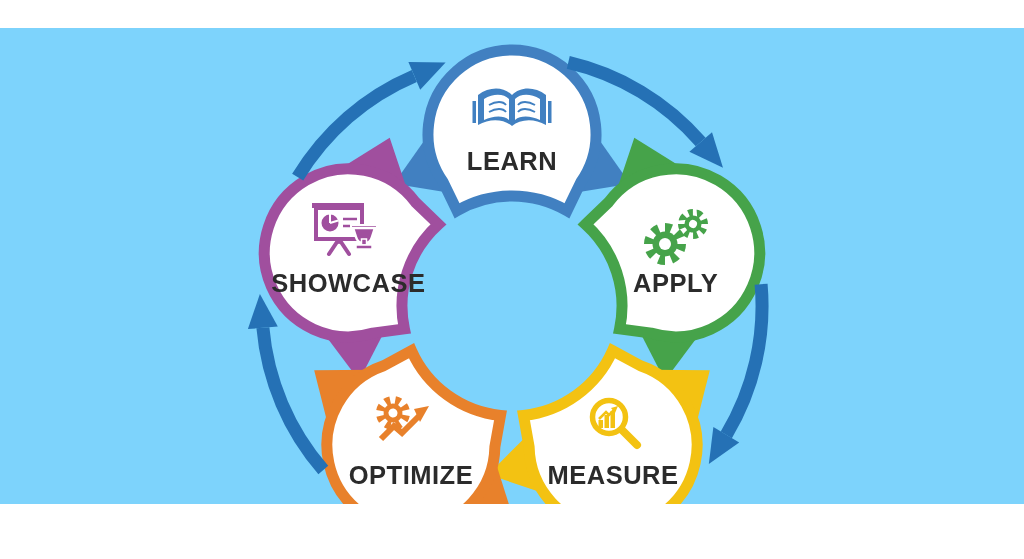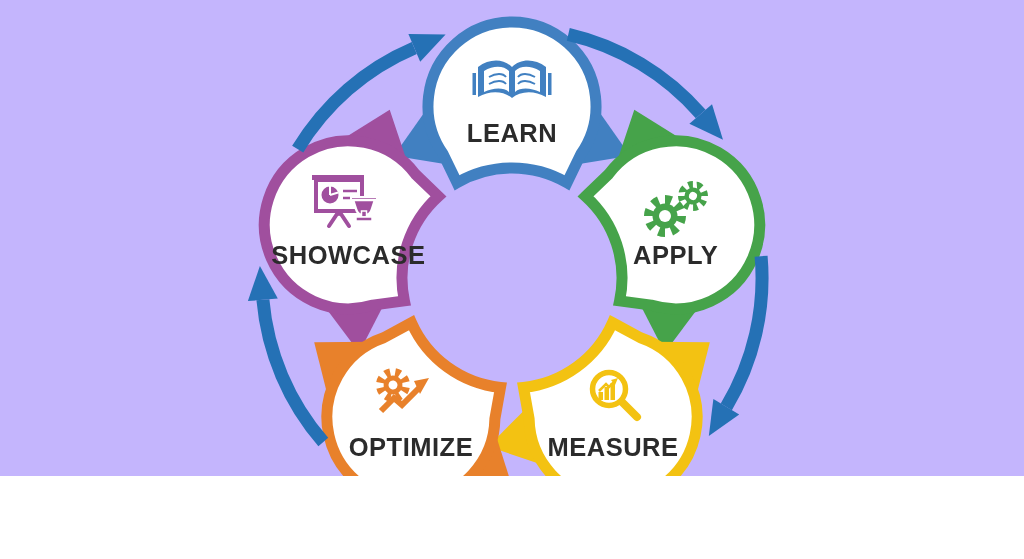--- a/index.html
+++ b/index.html
@@ -1,16 +1,16 @@
 <!DOCTYPE html>
 <html style="--seg0: #4180c1; --seg1: #46a34a; --seg2: #f3c212; --seg3: #e8812b; --seg4: #a04f9e; --arrow: #2571b5; --label: #2b2b2b;"><head>
 <meta charset="utf-8">
 <style>
   html,body{margin:0;padding:0;background:#fff;}
-  .stage{position:relative;width:1024px;height:476px;background:#c4b5fd;overflow:hidden;}
+  .stage{position:relative;width:1024px;height:476px;background:#7dd3fc;overflow:hidden;margin-top:28px;}
   svg{display:block;}
   
   .s0f{fill:var(--seg0);} .s0s{stroke:var(--seg0);}
   .s1f{fill:var(--seg1);} .s1s{stroke:var(--seg1);}
   .s2f{fill:var(--seg2);} .s2s{stroke:var(--seg2);}
   .s3f{fill:var(--seg3);} .s3s{stroke:var(--seg3);}
   .s4f{fill:var(--seg4);} .s4s{stroke:var(--seg4);}
   .af{fill:var(--arrow);} .as{stroke:var(--arrow);}
   .bubble{fill:#ffffff;stroke-width:11;stroke-linejoin:miter;}
   .arrowline{fill:none;stroke-width:13;}

